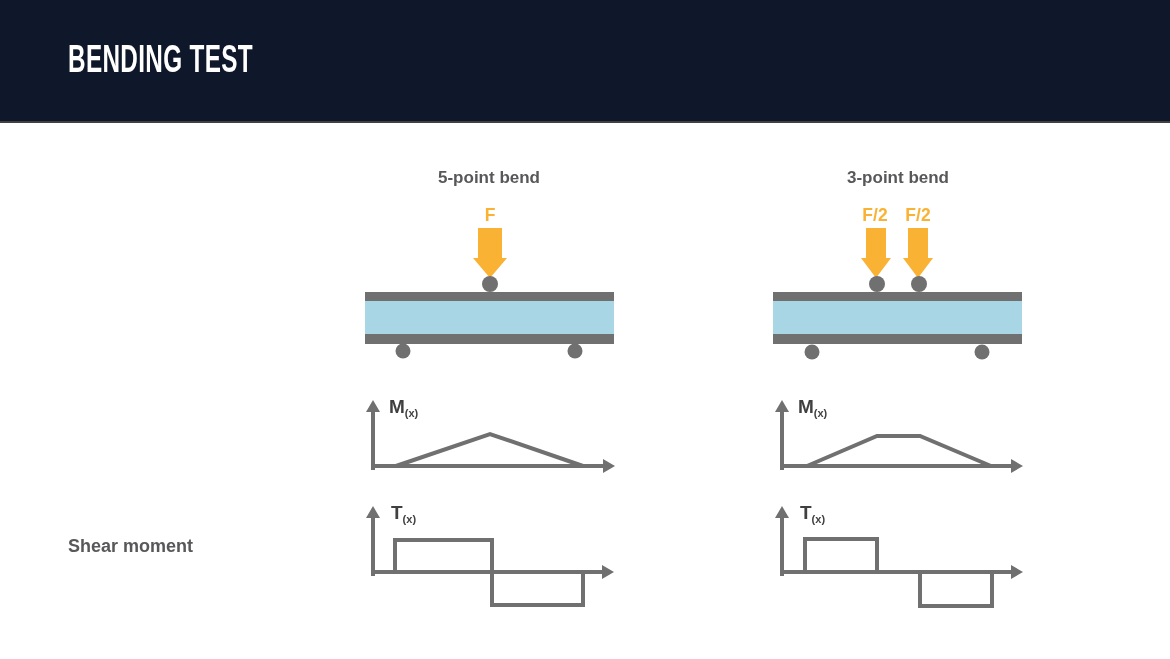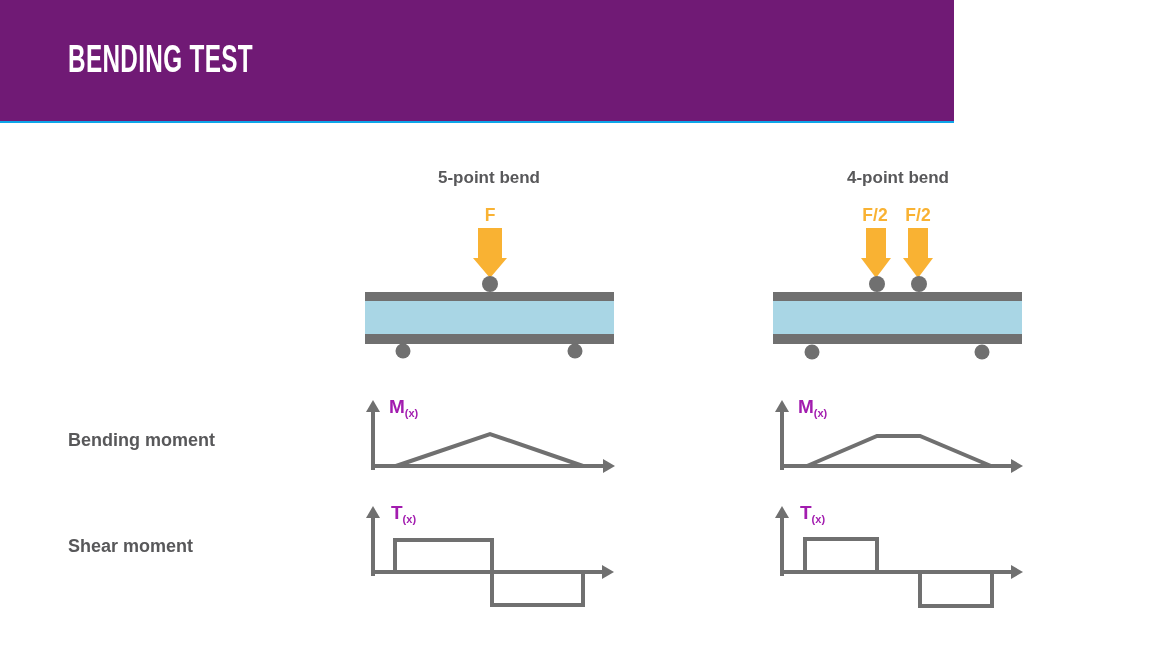--- a/index.html
+++ b/index.html
@@ -5,22 +5,22 @@
   html, body { margin:0; padding:0; }
   body {
     width:1170px; height:659px; position:relative; overflow:hidden;
     background:#ffffff;
     font-family:"Liberation Sans", sans-serif;
   }
   .page { position:absolute; inset:0; }
 
   
   .header {
-    position:absolute; top:0; left:0; width:954px; height:121px;
-    background:#701a75; border-bottom:2px solid #0ea5e9;
+    position:absolute; top:0; left:0; width:1170px; height:121px;
+    background:#0f172a; border-bottom:2px solid #404040;
   }
   .header-title {
     position:absolute; left:68px; top:40px;
     color:#ffffff; font-weight:700; font-size:38px; line-height:1;
     letter-spacing:0.5px; white-space:nowrap;
     transform:scaleX(0.64); transform-origin:left center;
   }
 
   
   .canvas { position:absolute; top:0; left:0; }
@@ -33,21 +33,21 @@
   
   .col-title {
     position:absolute; transform:translateX(-50%);
     font-size:17px; font-weight:700; color:#58585A; white-space:nowrap;
   }
   .force-label {
     position:absolute; transform:translateX(-50%);
     font-size:17.5px; font-weight:700; color:#F9B233; white-space:nowrap;
   }
   .axis-label {
-    position:absolute; font-size:19px; font-weight:700; color:#a21caf; white-space:nowrap;
+    position:absolute; font-size:19px; font-weight:700; color:#404040; white-space:nowrap;
   }
   .axis-label .sub { font-size:11px; position:relative; top:4px; }
   .row-label {
     position:absolute; left:68px;
     font-size:18px; font-weight:700; color:#58585A; white-space:nowrap;
   }
 </style>
 </head>
 <body>
 
@@ -108,28 +108,27 @@
     <g>
       <line class="axis" x1="782" y1="576" x2="782" y2="516"></line>
       <polygon class="fill-gray" points="782,506 775,518 789,518"></polygon>
       <line class="axis" x1="780" y1="572" x2="1013" y2="572"></line>
       <polygon class="fill-gray" points="1023,572 1011,565 1011,579"></polygon>
       <path class="profile" d="M805,572 V539 H877 V572 M920,572 V606 H992 V572"></path>
     </g>
   </svg>
 
   <div class="col-title" style="left:489px; top:168px;">5-point bend</div>
-  <div class="col-title" style="left:898px; top:168px;">4-point bend</div>
+  <div class="col-title" style="left:898px; top:168px;">3-point bend</div>
 
   <div class="force-label" style="left:490px; top:205px;">F</div>
   <div class="force-label" style="left:875px; top:205px;">F/2</div>
   <div class="force-label" style="left:918px; top:205px;">F/2</div>
 
   <div class="axis-label" style="left:389px; top:396px;"><span>M</span><span class="sub">(x)</span></div>
   <div class="axis-label" style="left:798px; top:396px;"><span>M</span><span class="sub">(x)</span></div>
 
   <div class="axis-label" style="left:391px; top:502px;"><span>T</span><span class="sub">(x)</span></div>
   <div class="axis-label" style="left:800px; top:502px;"><span>T</span><span class="sub">(x)</span></div>
 
-  <div class="row-label" style="top:430px;">Bending moment</div>
   <div class="row-label" style="top:536px;">Shear moment</div>
 
 </div>
 
 </body></html>

